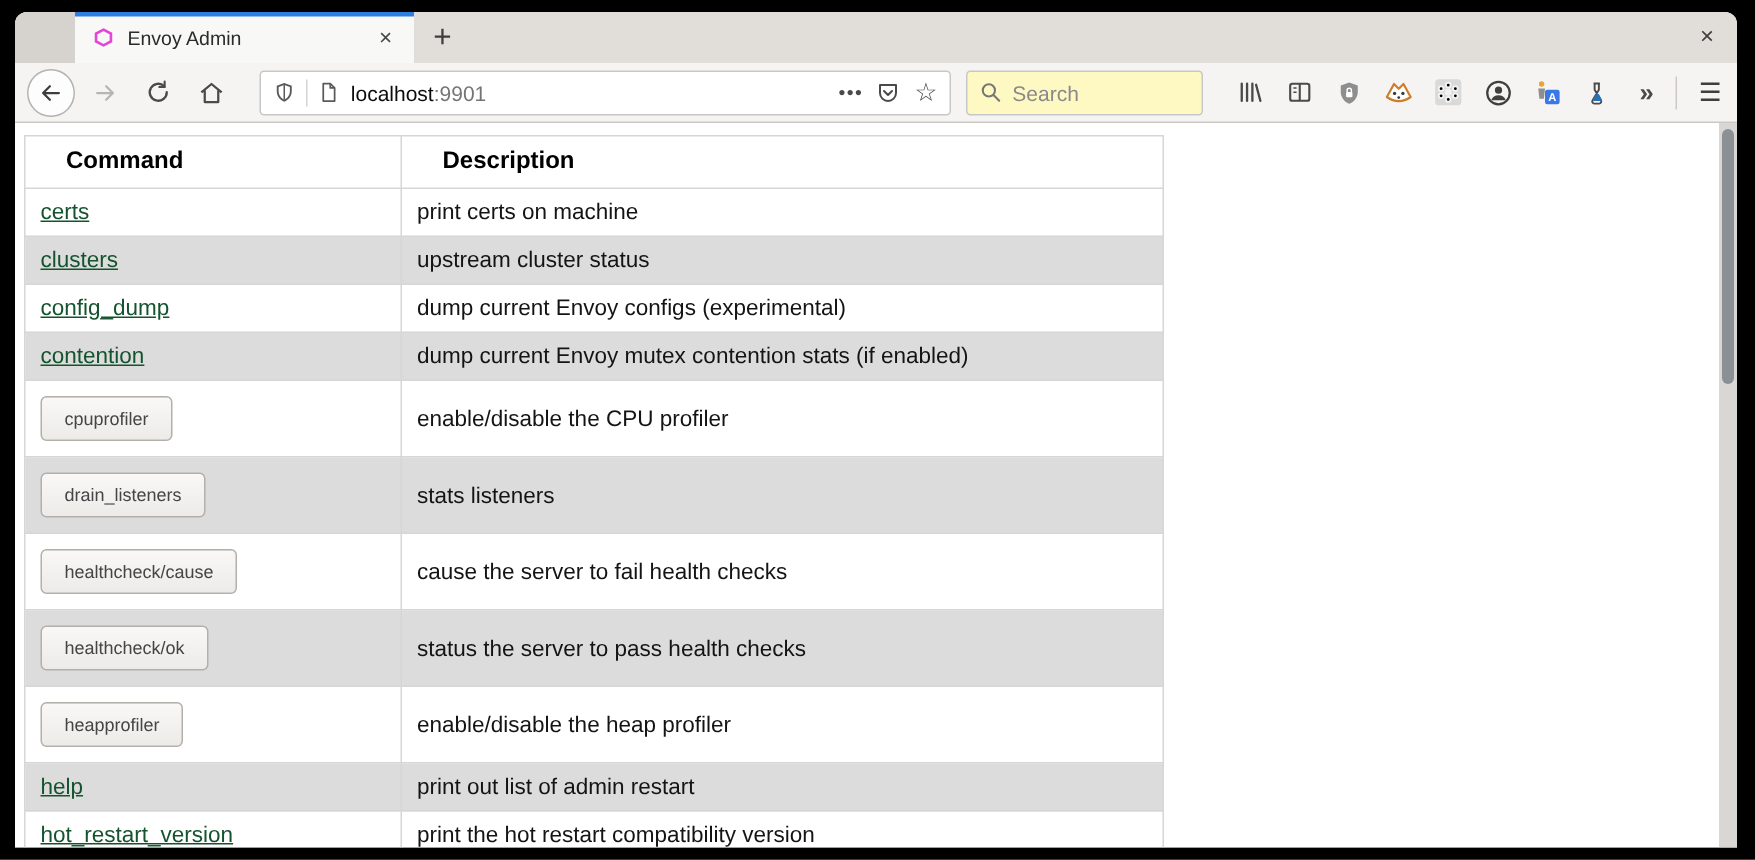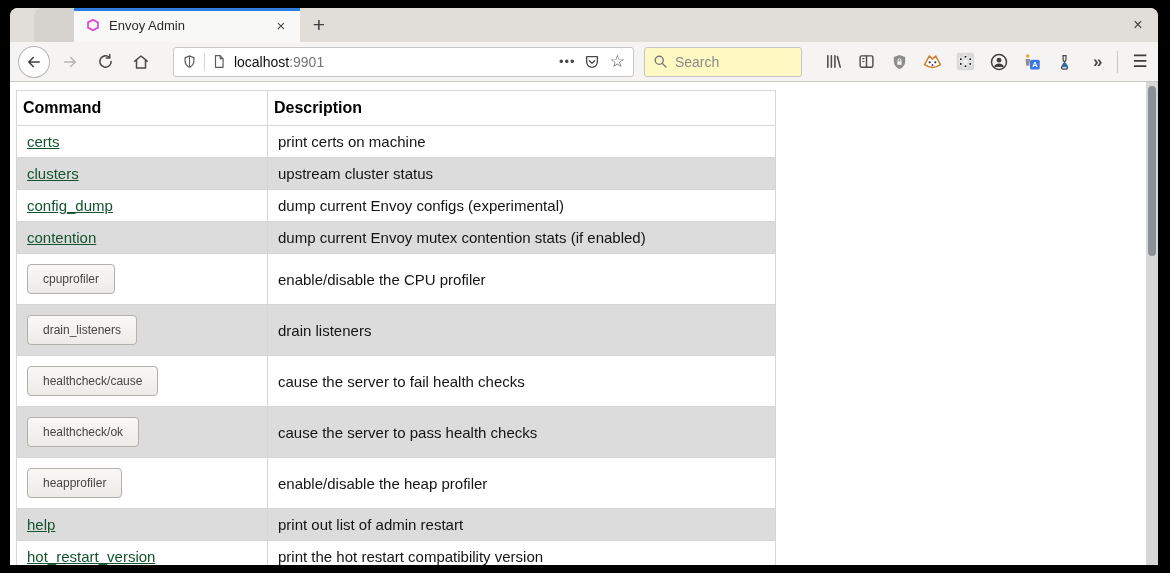--- a/index.html
+++ b/index.html
@@ -2,21 +2,21 @@
 <html><head>
 <meta charset="utf-8">
 <style>
   * { margin:0; padding:0; box-sizing:border-box; }
   html,body { width:1170px; height:573px; background:#000; overflow:hidden;
               font-family:"Liberation Sans", sans-serif; }
   .window { position:absolute; left:10px; top:8px; width:1148px; height:557px;
             background:#fff; border-radius:8px 8px 0 0; overflow:hidden; }
 
   
-  .tabbar { height:34px; background:#e1deda; display:flex; align-items:stretch;padding-left:24px; }
+  .tabbar { height:34px; background:#e1deda; display:flex; align-items:stretch; }
   .corner-block { width:40px; background:#d6d2cd; border-top-left-radius:8px; }
   .tab { width:226px; background:#f8f8f7; position:relative; display:flex;
          align-items:center; padding:0 8px 0 12px; }
   .tab::before { content:""; position:absolute; left:0; top:0; right:0; height:3px;
                  background:#2e7de1; }
   .tab-title { font-size:13px; color:#2b2b2b; margin-left:9px; flex:1;
                white-space:nowrap; overflow:hidden; }
   .tab-close, .newtab-btn, .win-close { color:#4a4a4a; display:flex;
                align-items:center; justify-content:center; cursor:default; }
   .tab-close { font-size:15px; width:22px; height:22px; }
@@ -56,21 +56,21 @@
   .menu-sep { width:1px; height:22px; background:#ccc9c5; margin-left:10px; }
   .hamburger { font-size:17px; color:#3e3e3e; margin-left:10px; width:24px;
                text-align:center; }
 
   
   .content { position:relative; height:483px; background:#fff; overflow:hidden; }
   table { border-collapse:collapse; margin:8px 0 0 6px; table-layout:fixed;
           width:759px; }
   col.c1 { width:251px; } col.c2 { width:508px; }
   th, td { border:1px solid #d6d6d6; text-align:left; vertical-align:middle; }
-  th { font-size:16px; font-weight:700; color:#000; padding:8px 6px; }
+  th { font-size:16px; font-weight:700; color:#000; padding:8px 27px; }
   td { font-size:15px; color:#141414; padding:7px 10px; }
   tbody tr:nth-child(even) { background:#dcdcdc; }
   td a { color:#14532d; }
   .cmd-btn { font-family:"Liberation Sans", sans-serif; font-size:12px;
              color:#454545; padding:7px 15px; border:1px solid #b3afaa;
              border-radius:4px; background:linear-gradient(#f9f8f7,#edebe8);
              margin:3px 0; }
   .scroll-track { position:absolute; top:0; right:0; width:12px; height:483px;
                   background:#d9d7d5; }
   .scroll-thumb { position:absolute; top:4px; left:2px; width:8px; height:170px;
@@ -264,29 +264,29 @@
           <tr>
     <td><a href="#">contention</a></td>
     <td>dump current Envoy mutex contention stats (if enabled)</td>
   </tr>
           <tr>
     <td><button class="cmd-btn">cpuprofiler</button></td>
     <td>enable/disable the CPU profiler</td>
   </tr>
           <tr>
     <td><button class="cmd-btn">drain_listeners</button></td>
-    <td>drain listeners</td>
+    <td>stats listeners</td>
   </tr>
           <tr>
     <td><button class="cmd-btn">healthcheck/cause</button></td>
     <td>cause the server to fail health checks</td>
   </tr>
           <tr>
     <td><button class="cmd-btn">healthcheck/ok</button></td>
-    <td>cause the server to pass health checks</td>
+    <td>status the server to pass health checks</td>
   </tr>
           <tr>
     <td><button class="cmd-btn">heapprofiler</button></td>
     <td>enable/disable the heap profiler</td>
   </tr>
           <tr>
     <td><a href="#">help</a></td>
     <td>print out list of admin restart</td>
   </tr>
           <tr>

